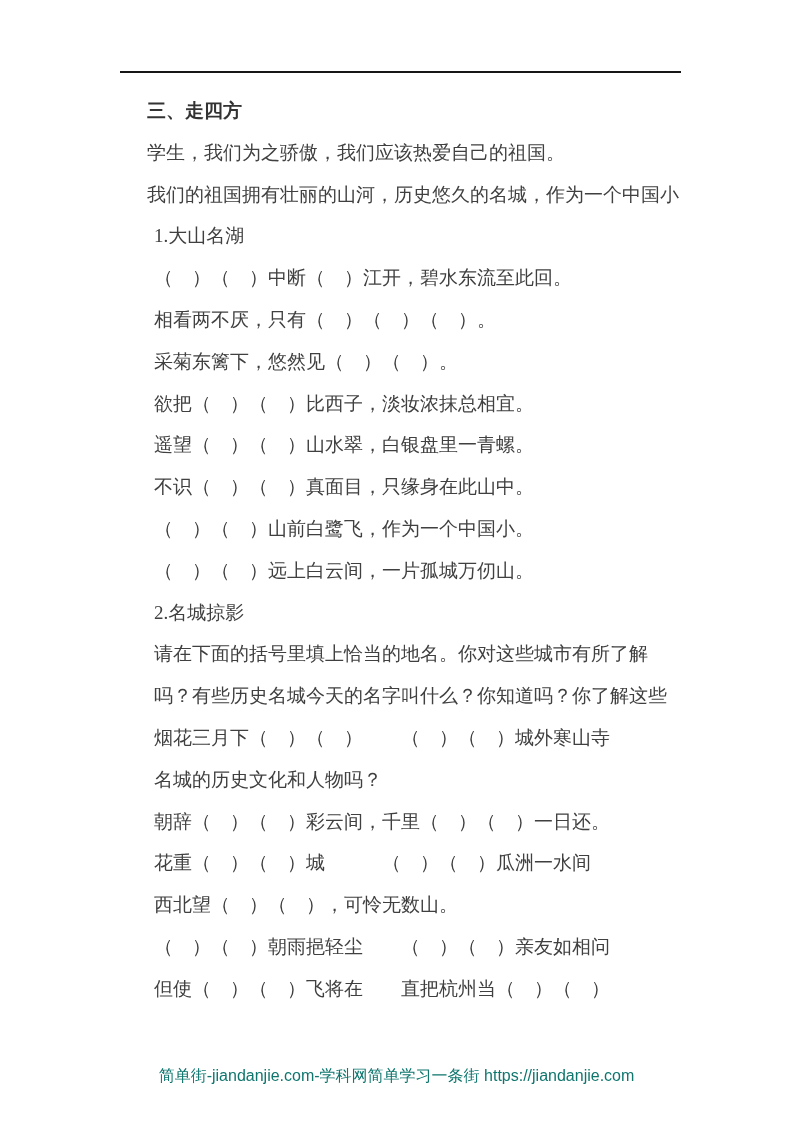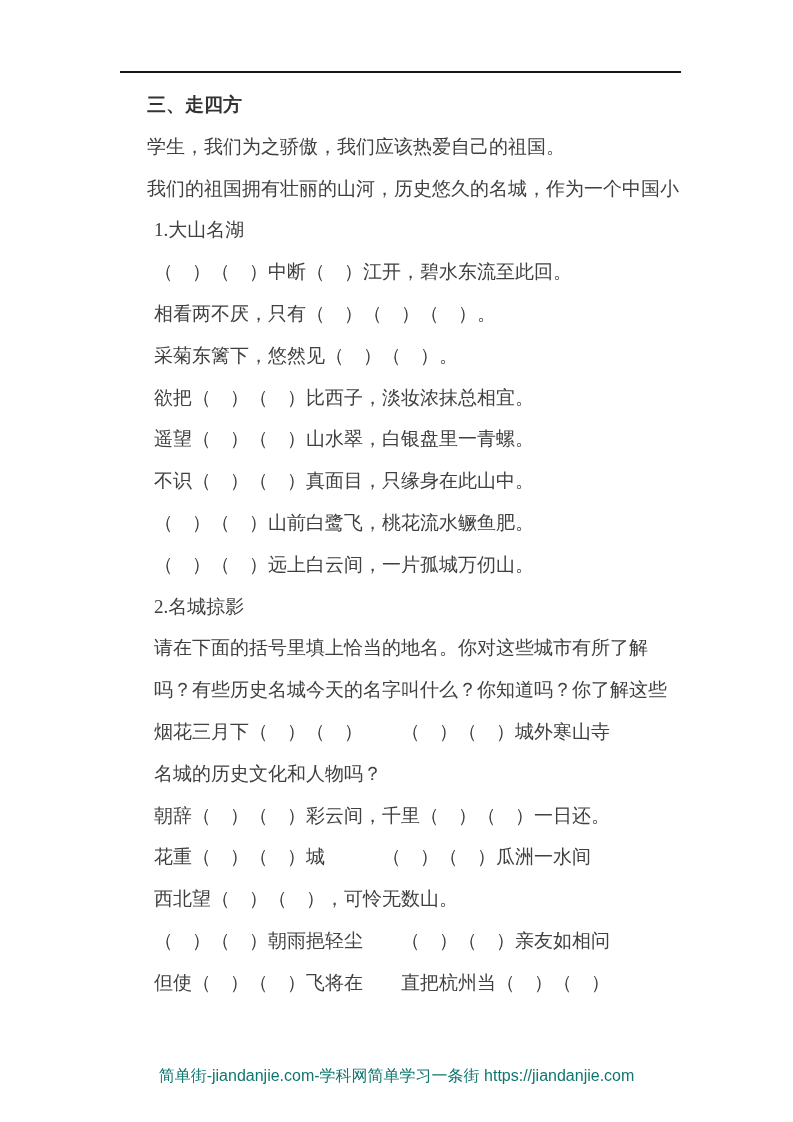--- a/index.html
+++ b/index.html
@@ -10,21 +10,21 @@
     position: relative;
     overflow: hidden;
     font-family: "Liberation Serif", "DejaVu Serif", serif;
   }
   .sheet {
     position: absolute;
     left: 120px;
     top: 71px;
     width: 561px;
     border-top: 2px solid #161616;
-    padding-top: 11px;
+    padding-top: 17px;
   }
   .doc {
     padding-left: 27px;
     font-size: 19px;
     color: #404040;
     line-height: 41.8px;
   }
   .line { white-space: pre; }
   .title {
     font-weight: bold;
@@ -55,21 +55,21 @@
     <div class="line">我们的祖国拥有壮丽的山河，历史悠久的名城，作为一个中国小</div>
 
     <div class="line ex">1.大山名湖</div>
 
     <div class="line ex">（　）（　）中断（　）江开，碧水东流至此回。</div>
     <div class="line ex">相看两不厌，只有（　）（　）（　）。</div>
     <div class="line ex">采菊东篱下，悠然见（　）（　）。</div>
     <div class="line ex">欲把（　）（　）比西子，淡妆浓抹总相宜。</div>
     <div class="line ex">遥望（　）（　）山水翠，白银盘里一青螺。</div>
     <div class="line ex">不识（　）（　）真面目，只缘身在此山中。</div>
-    <div class="line ex">（　）（　）山前白鹭飞，桃花流水鳜鱼肥。</div>
+    <div class="line ex">（　）（　）山前白鹭飞，作为一个中国小。</div>
     <div class="line ex">（　）（　）远上白云间，一片孤城万仞山。</div>
 
     <div class="line ex">2.名城掠影</div>
 
     <div class="line ex">请在下面的括号里填上恰当的地名。你对这些城市有所了解</div>
     <div class="line ex">吗？有些历史名城今天的名字叫什么？你知道吗？你了解这些</div>
     <div class="line ex">烟花三月下（　）（　）　　（　）（　）城外寒山寺</div>
 
     <div class="line ex">名城的历史文化和人物吗？</div>
     <div class="line ex">朝辞（　）（　）彩云间，千里（　）（　）一日还。</div>

